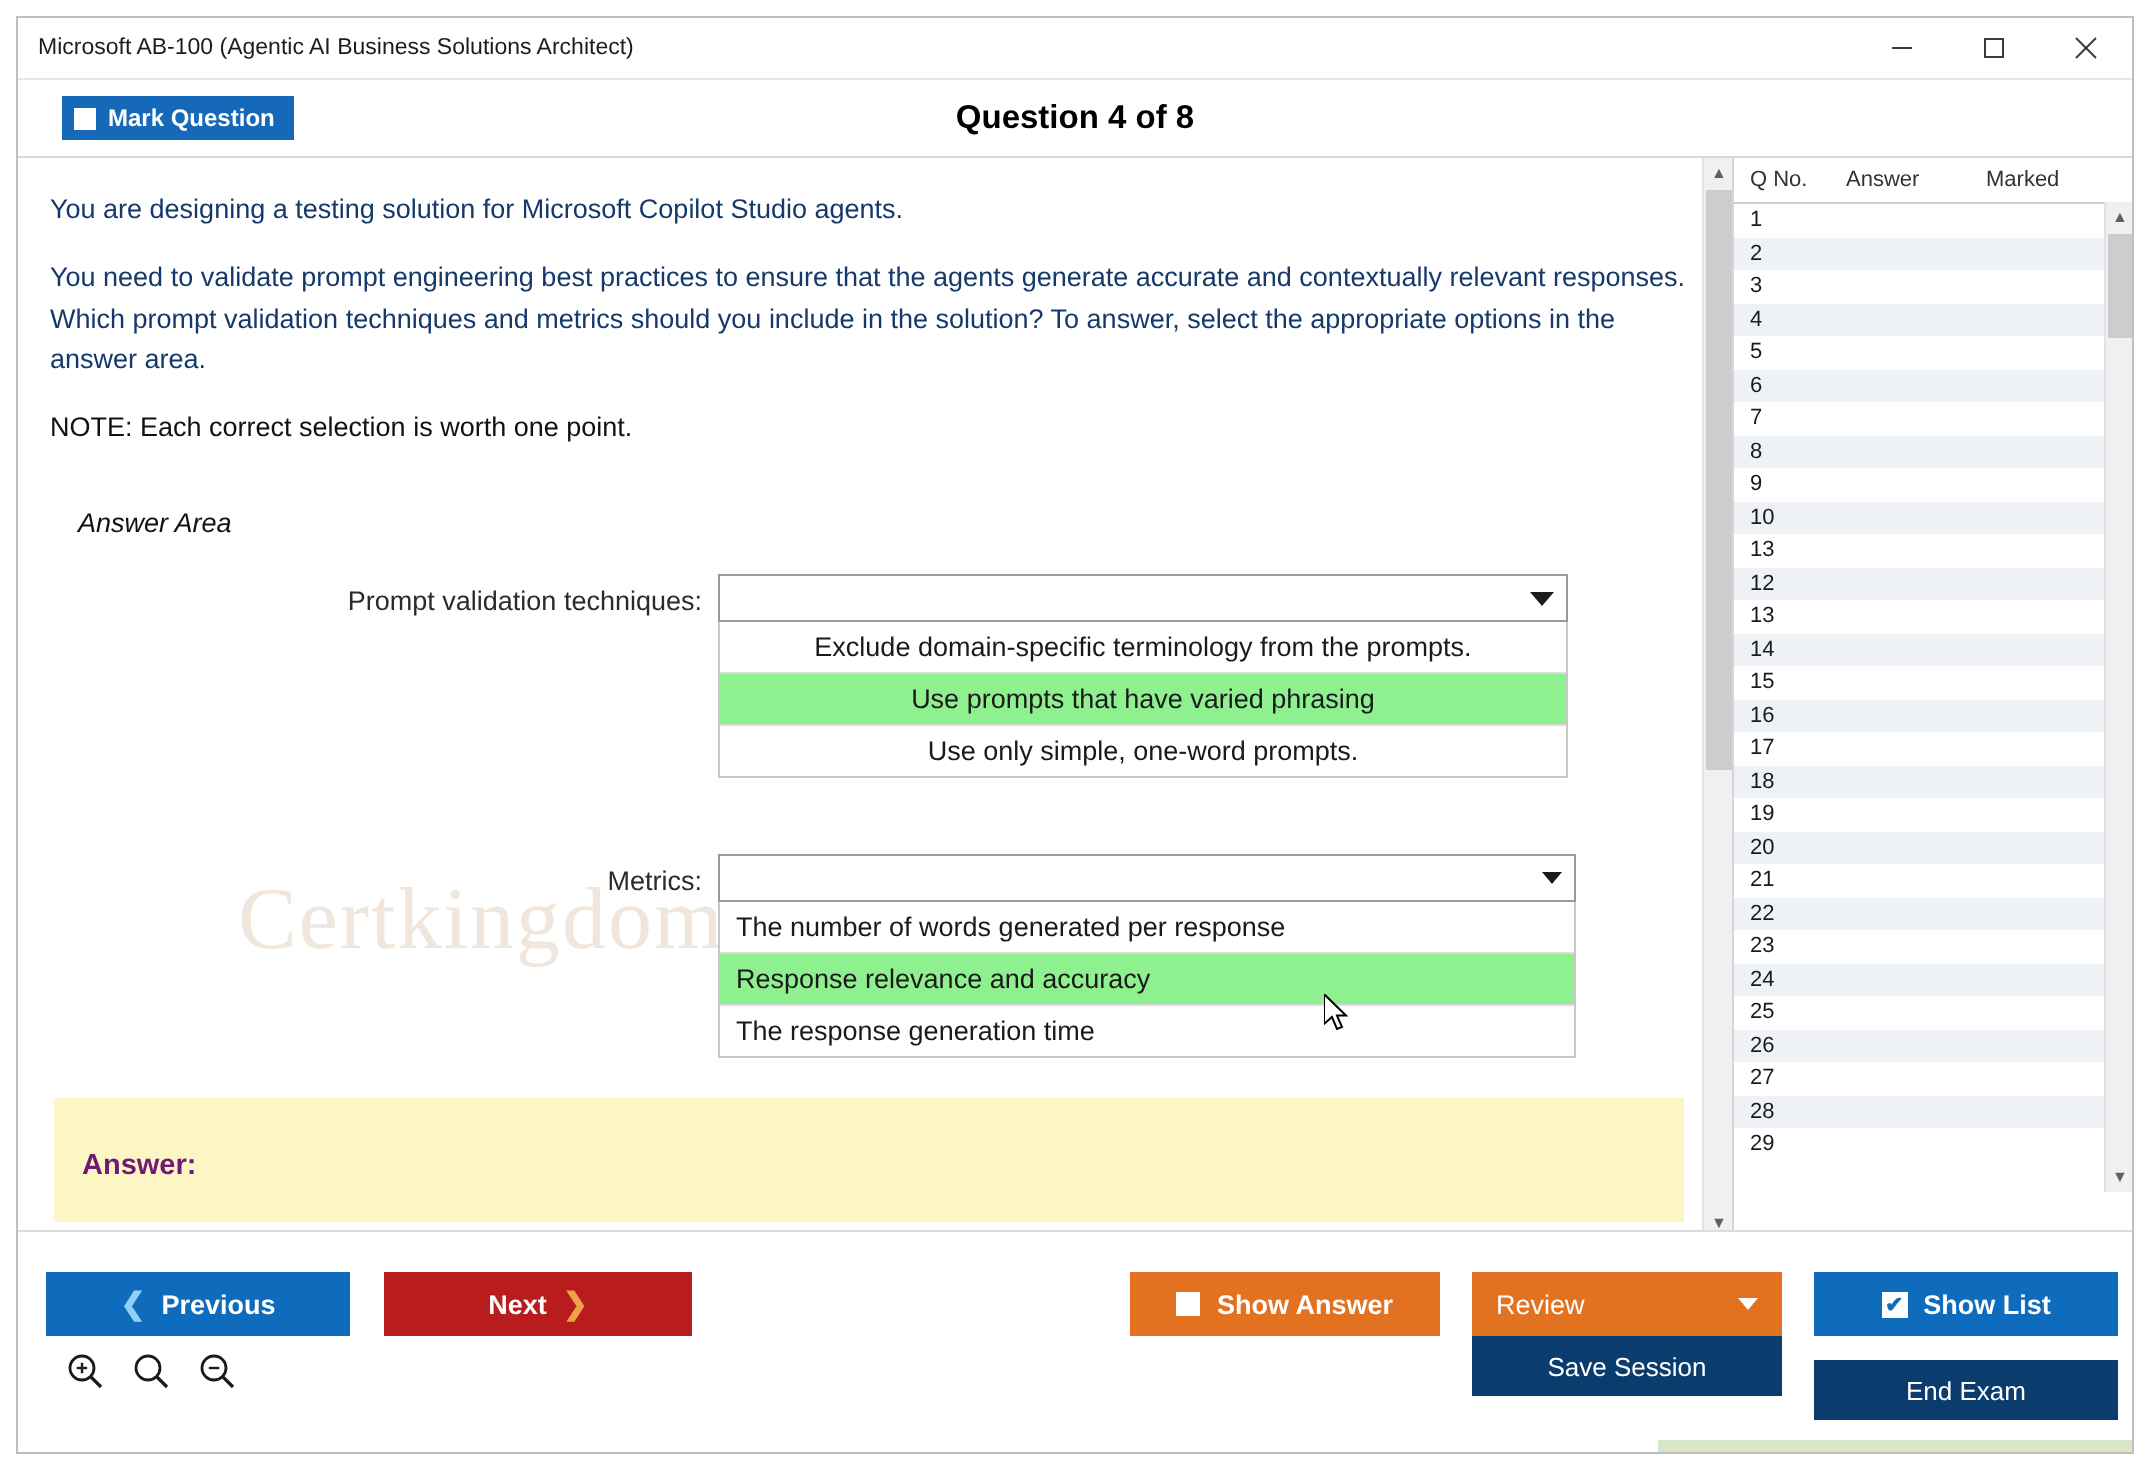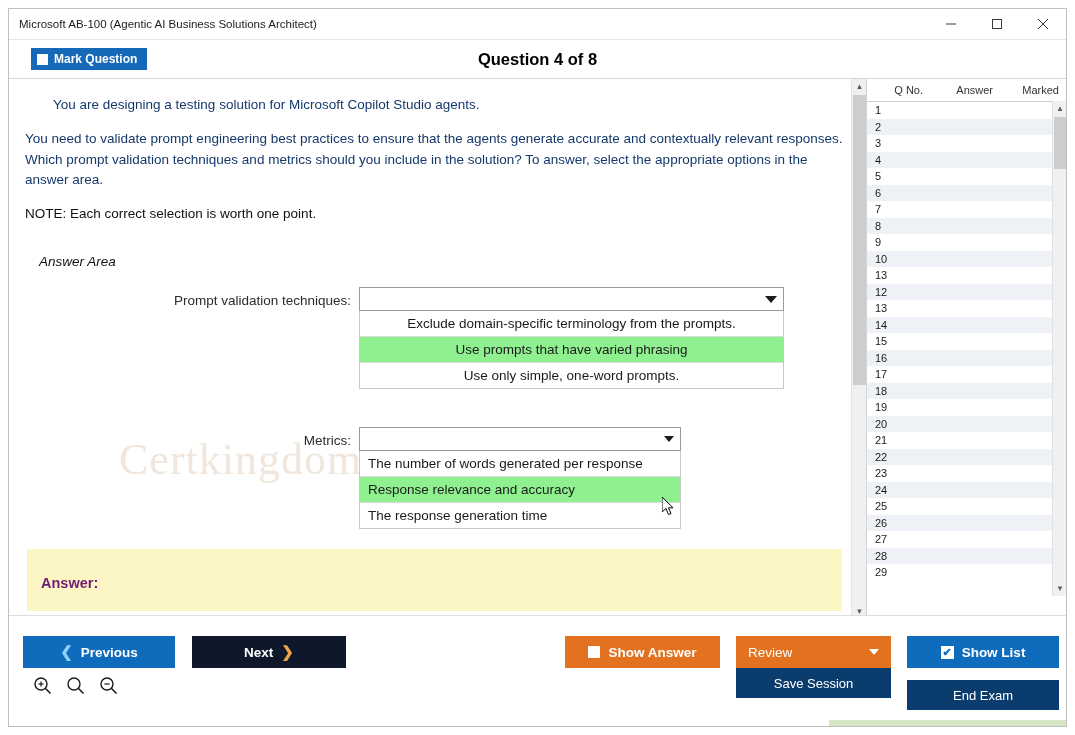--- a/index.html
+++ b/index.html
@@ -124,21 +124,21 @@
     position: relative;
     z-index: 1;
     padding: 0 16px 0 16px;
   }
   .q-text p {
     margin: 0 0 14px 0;
     font-size: 13.5px;
     line-height: 1.5;
     color: #15396b;
   }
-  .q-text p.first { margin-top: 16px; margin-left: 28px; }
+  .q-text p.first { margin-top: 16px; }
   .q-text .blk { color: #111111; }
   .answer-area-label {
     position: relative;
     z-index: 1;
     margin: 30px 0 0 30px;
     font-size: 13.5px;
     color: #111111;
     font-style: italic;
   }
   .field-row {
@@ -190,21 +190,21 @@
     color: #1a1a1a;
     padding: 5px 8px;
     border-bottom: 1px solid #dcdcdc;
     background: #ffffff;
   }
   .option:last-child { border-bottom: none; }
   .option.selected {
     background: #8ef08e;
   }
   .dropdown-1 { width: 425px; text-align: center; }
-  .dropdown-2 { width: 322px; }
+  .dropdown-2 { width: 429px; }
   
   .answer-banner {
     position: absolute;
     left: 18px;
     top: 470px;
     width: 815px;
     height: 62px;
     background: #fcf6c4;
     z-index: 2;
   }
@@ -248,21 +248,20 @@
     background: #ffffff;
     border-left: 1px solid #d5d5d5;
   }
   .qlist-head {
     display: flex;
     font-size: 11px;
     color: #333333;
     height: 22px;
     align-items: center;
     border-bottom: 1px solid #cfcfcf;
-    text-align: right;
   }
   .qh-no { width: 48px; padding-left: 8px; }
   .qh-ans { width: 70px; }
   .qh-mark { width: 66px; }
   .qlist-rows {
     position: relative;
     height: 495px;
     overflow: hidden;
   }
   .qrow {
@@ -303,21 +302,21 @@
     justify-content: center;
     cursor: pointer;
     position: absolute;
   }
   .btn-prev {
     left: 14px; top: 20px; width: 152px; height: 32px;
     background: #0f6cbd; gap: 8px;
   }
   .btn-next {
     left: 183px; top: 20px; width: 154px; height: 32px;
-    background: #0f172a; gap: 8px;
+    background: #b91c1c; gap: 8px;
   }
   .chev { font-size: 15px; color: #8fd0f5; }
   .chev-next { color: #f0a24a; }
   .btn-show-answer {
     left: 556px; top: 20px; width: 155px; height: 32px;
     background: #e2721f; gap: 8px;
   }
   .chk-white {
     width: 12px; height: 12px; background: #ffffff; display: inline-block;
   }

